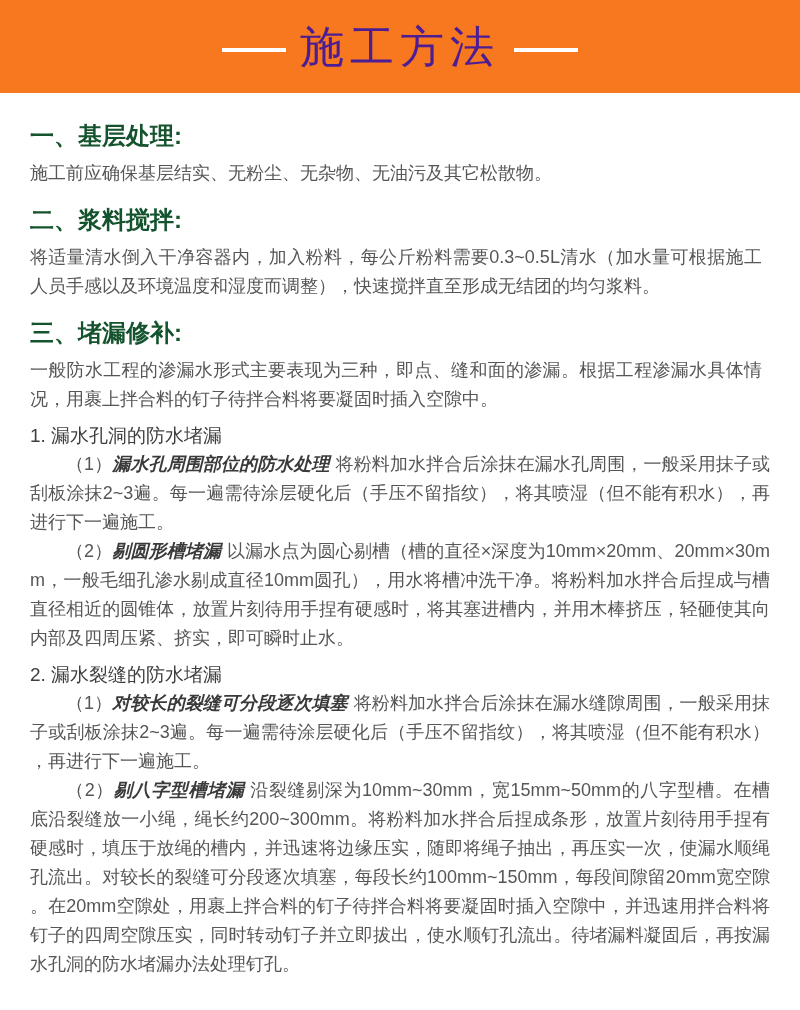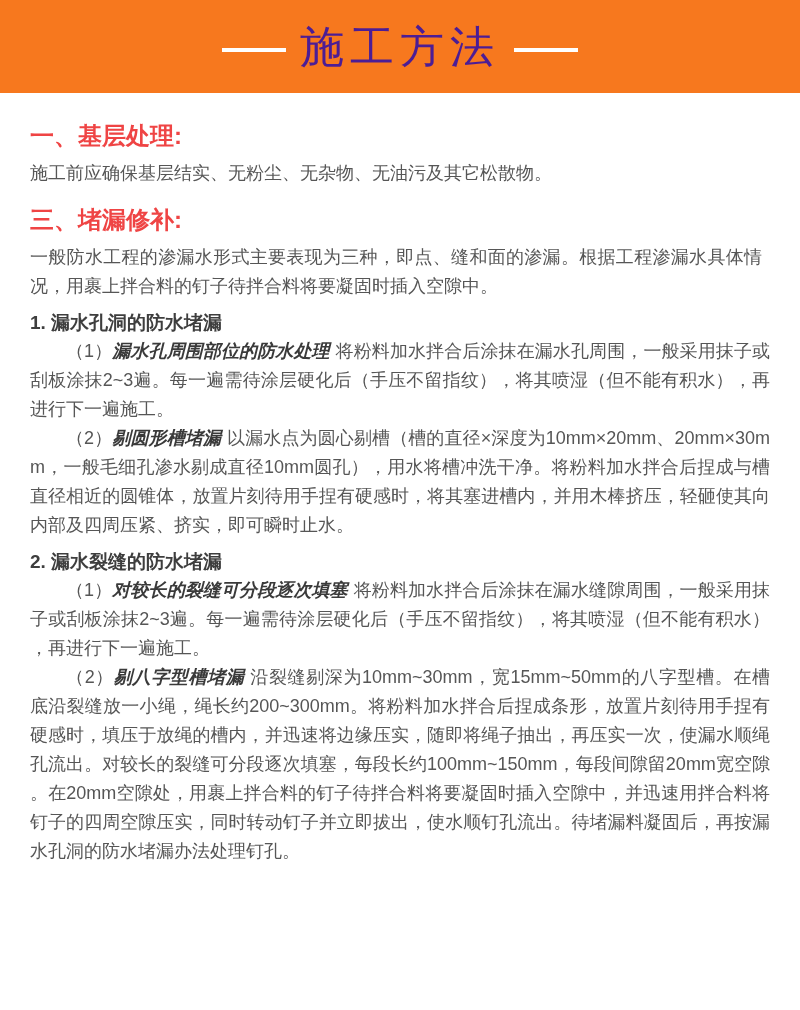--- a/index.html
+++ b/index.html
@@ -34,35 +34,35 @@
     line-height: 1;
     margin: 0;
   }
   
   .content { padding: 28px 30px 14px 30px; }
   .section + .section { margin-top: 17px; }
   .section-heading {
     font-size: 24px;
     line-height: 30px;
     font-weight: 700;
-    color: #ef4444;
+    color: #14532d;
     margin: 0;
   }
   .section-body {
     font-size: 18px;
     line-height: 29px;
     margin: 8px 8px 0 0;
     text-align: justify;
     line-break: anywhere;
     color: #565656;
   }
   .sub-heading {
     font-size: 19px;
     line-height: 29px;
-    font-weight: 700;
+    font-weight: 400;
     color: #3e3e3e;
     margin: 7px 0 0 0;
   }
   .item {
     font-size: 18px;
     line-height: 29px;
     margin: 0;
     text-align: justify;
     text-indent: 36px;
     line-break: anywhere;
@@ -84,20 +84,24 @@
   <span class="banner-dash">—</span>
 </header>
 
 <main class="content">
 
   <section class="section">
     <h2 class="section-heading">一、基层处理:</h2>
     <p class="section-body">施工前应确保基层结实、无粉尘、无杂物、无油污及其它松散物。</p>
   </section>
 
+  <section class="section">
+    <h2 class="section-heading">二、浆料搅拌:</h2>
+    <p class="section-body">将适量清水倒入干净容器内，加入粉料，每公斤粉料需要0.3~0.5L清水（加水量可根据施工人员手感以及环境温度和湿度而调整），快速搅拌直至形成无结团的均匀浆料。</p>
+  </section>
 
   <section class="section">
     <h2 class="section-heading">三、堵漏修补:</h2>
     <p class="section-body">一般防水工程的渗漏水形式主要表现为三种，即点、缝和面的渗漏。根据工程渗漏水具体情况，用裹上拌合料的钉子待拌合料将要凝固时插入空隙中。</p>
 
     <h3 class="sub-heading">1. 漏水孔洞的防水堵漏</h3>
 
     <p class="item">
       <span class="prefix">（1）</span><span class="lead">漏水孔周围部位的防水处理</span><span>将粉料加水拌合后涂抹在漏水孔周围，一般采用抹子或刮板涂抹2~3遍。每一遍需待涂层硬化后（手压不留指纹），将其喷湿（但不能有积水），再进行下一遍施工。</span>
     </p>

